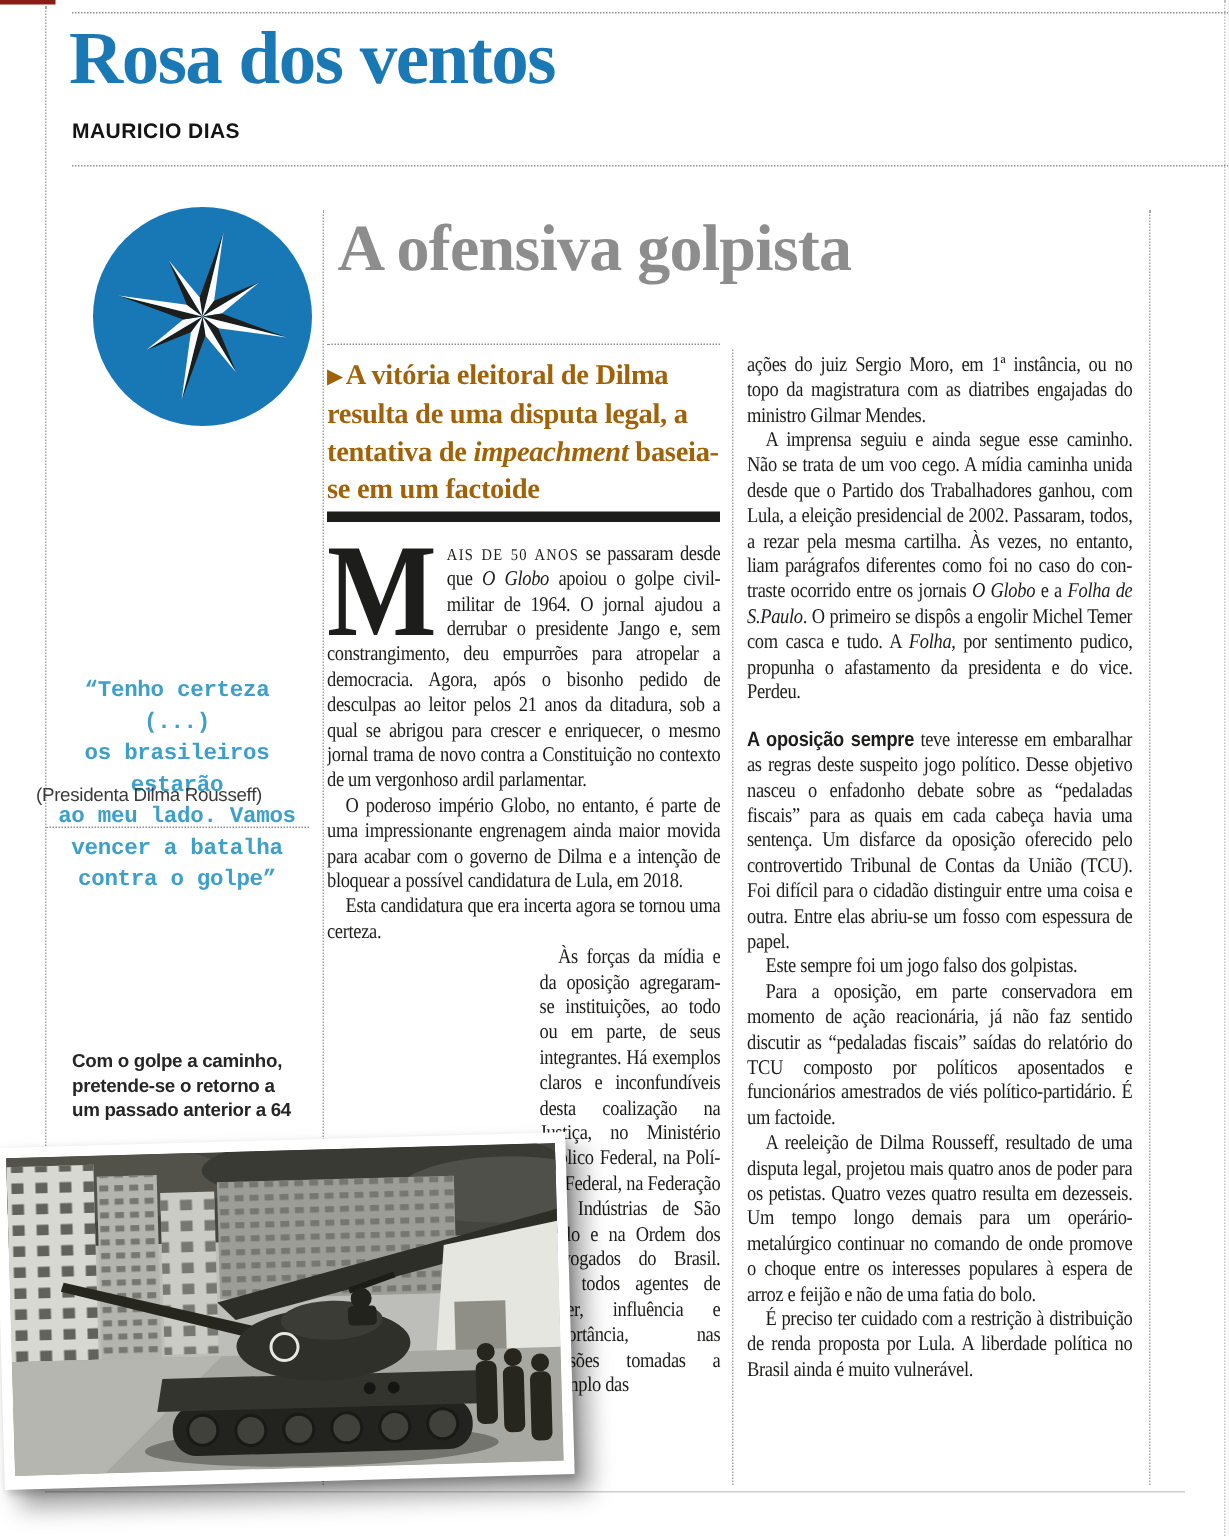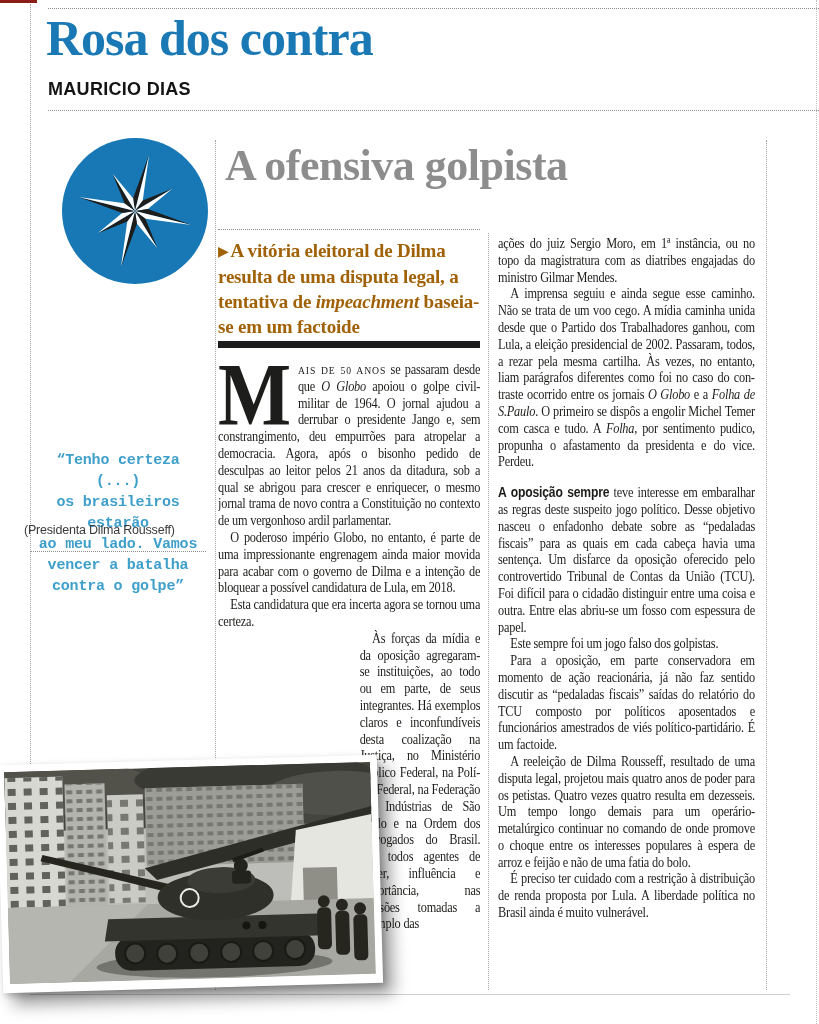--- a/index.html
+++ b/index.html
@@ -24,21 +24,21 @@
   .footer-line{position:absolute;left:30px;top:994px;width:760px;height:1px;background:#cfcfcf;}
 
   
   .mast-title{
     position:absolute;left:46px;top:10px;margin:0;
     font-size:50px;line-height:56px;font-weight:700;letter-spacing:-1px;color:#1a79b4;
   }
   .author{
     position:absolute;left:48px;top:79px;
     font-family:"Liberation Sans","DejaVu Sans",sans-serif;
-    font-size:18px;font-weight:700;letter-spacing:.3px;color:#141414;
+    font-size:14px;font-weight:700;letter-spacing:.3px;color:#141414;
   }
 
   
   .logo{position:absolute;left:62px;top:138px;width:146px;height:146px;}
   .pull-quote{
     position:absolute;left:30px;top:450px;width:176px;text-align:center;
     font-family:Liberation Mono, monospace;
     font-size:15px;line-height:21px;font-weight:700;color:#3f9fcb;
     white-space:pre-line;letter-spacing:-.2px;
   }
@@ -108,21 +108,21 @@
 
   <div class="red-tick"></div>
   <div class="dot-h rule-top"></div>
   <div class="dot-h rule-mast"></div>
   <div class="dot-v v-left"></div>
   <div class="dot-v v-article"></div>
   <div class="dot-v v-divider"></div>
   <div class="dot-v v-colright"></div>
   <div class="dot-v v-edge"></div>
 
-  <h1 class="mast-title">Rosa dos contra</h1>
+  <h1 class="mast-title">Rosa dos ventos</h1>
   <div class="author">MAURICIO DIAS</div>
 
   <div class="logo">
     <svg viewBox="0 0 146 146" width="146" height="146">
       <circle cx="73" cy="73" r="73" fill="#1878b6"></circle>
       <g transform="rotate(14 73 73)">
         <polygon points="73,15 68,61 73,73" fill="#1d1d1b"></polygon>
           <polygon points="73,15 73,73 78,61" fill="#ffffff"></polygon>
         <polygon points="104,42 78,61 73,73" fill="#1d1d1b"></polygon>
           <polygon points="104,42 73,73 85,68" fill="#ffffff"></polygon>
@@ -143,20 +143,23 @@
   </div>
 
   <div class="pull-quote">“Tenho certeza (...)
 os brasileiros estarão
 ao meu lado. Vamos
 vencer a batalha
 contra o golpe”</div>
   <div class="attribution">(Presidenta Dilma Rousseff)</div>
   <div class="dot-h rule-sidebar"></div>
 
+  <div class="caption">Com o golpe a caminho,
+pretende-se o retorno a
+um passado anterior a 64</div>
 
   <figure class="photo">
     <svg viewBox="0 0 366 212" width="366" height="212">
       <defs>
         <pattern id="winS" width="10" height="9" patternUnits="userSpaceOnUse">
             <rect x="1.5" y="2" width="6" height="4" fill="#777771"></rect>
           </pattern>
         <pattern id="winL" width="16" height="14" patternUnits="userSpaceOnUse">
             <rect x="3" y="3" width="8" height="7" fill="#55554f"></rect>
           </pattern>

